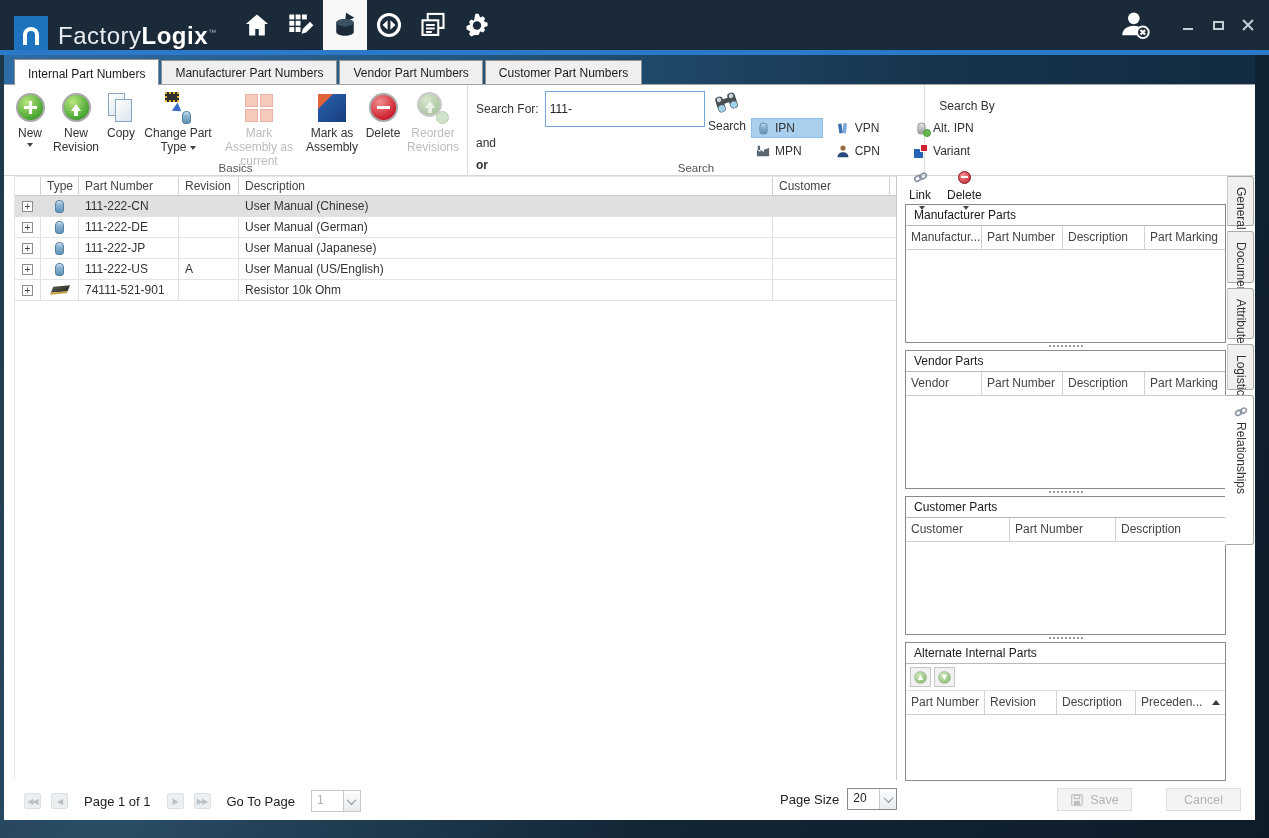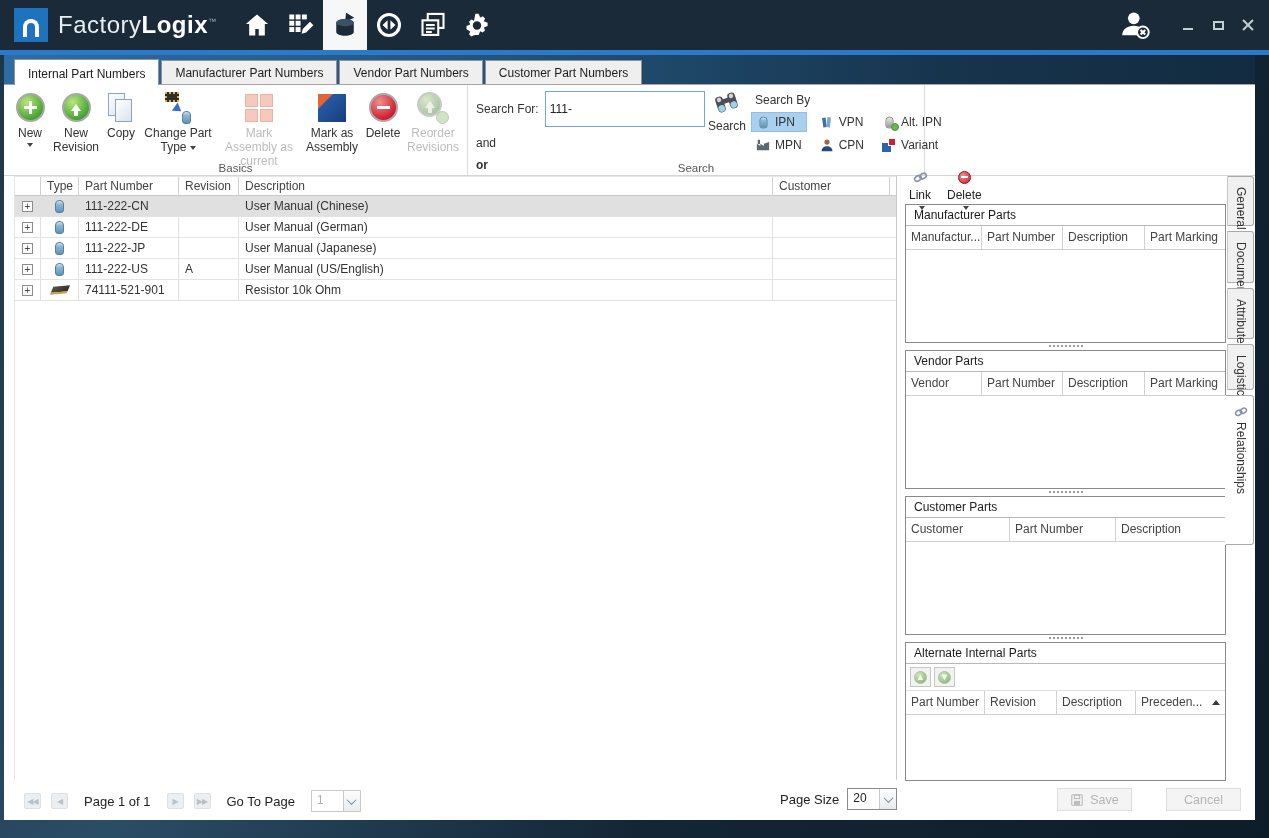--- a/index.html
+++ b/index.html
@@ -4,21 +4,21 @@
 <style>
   * { margin:0; padding:0; box-sizing:border-box; }
   html,body { width:1269px; height:838px; overflow:hidden; }
   body {
     font-family:"Liberation Sans", sans-serif;
     font-size:12px; color:#333;
     background:linear-gradient(115deg,#1d3547 0%,#2a4d66 30%,#132636 62%,#0d1c29 100%);
     position:relative;
   }
   
-  .titlebar { position:absolute; top:0; left:0; right:0; height:50px; background:#1a2a38; display:flex; align-items:center; }
+  .titlebar { position:absolute; top:0; left:0; right:0; height:50px; background:#1a2a38; display:flex; align-items:flex-end; }
   .logo-mark { width:34px; height:34px; margin-left:14px; background:#1e73be; display:flex; align-items:center; justify-content:center; }
   .logo-n { width:16px; height:18px; border:4px solid #fff; border-bottom:none; border-radius:9px 9px 0 0; margin-top:6px; }
   .brand { margin-left:10px; font-size:24px; letter-spacing:.5px; color:#e8edf1; white-space:nowrap; }
   .brand b { color:#fff; font-weight:bold; }
   .brand sup { font-size:8px; color:#9fb0bd; }
   .nav-icons { display:flex; align-items:center; margin-left:18px; height:50px; }
   .nav-btn { width:44px; height:50px; display:flex; align-items:center; justify-content:center; }
   .nav-btn svg { width:28px; height:28px; }
   .nav-btn.active { background:#f7f7f7; }
   .tb-right { margin-left:auto; display:flex; align-items:center; height:50px; }
@@ -76,24 +76,24 @@
   .reorder-badge { position:absolute; right:0; bottom:0; width:13px; height:13px; border-radius:50%; background:#cfe3c8; border:1px solid #b9ccb2; }
   
   .sgroup { width:457px; }
   .s-left { position:absolute; left:8px; top:6px; }
   .s-row1 { display:flex; align-items:center; }
   .s-lbl { color:#333; }
   .s-input { width:160px; height:20px; border:1px solid #71a7d8; margin-left:6px; padding:17px 4px; font-family:"Liberation Sans",sans-serif; font-size:12px; color:#222; }
   .s-and { margin-top:9px; } .s-or { margin-top:8px;font-weight:bold; }
   .s-btn { position:absolute; left:240px; top:4px; display:flex; flex-direction:column; align-items:center; }
   .s-btn svg { width:30px; height:30px; }
-  .sby { position:absolute; left:283px; top:8px; }
+  .sby { position:absolute; left:283px; top:14px;text-align:right; }
   .sby-lbl { margin-left:4px; }
   .sby-grid { display:grid; grid-template-columns:auto auto auto; gap:3px 8px; margin-top:5px; }
-  .toggle { display:flex; align-items:center; gap:5px; padding:2px 4px 2px 4px; border:1px solid transparent; white-space:nowrap; }
+  .toggle { display:flex; align-items:center; gap:5px; padding:2px 20px 2px 4px; border:1px solid transparent; white-space:nowrap; }
   .toggle.selected { background:#a9d1ef; border-color:#8fbfe6; }
   .mini { width:14px; height:14px; display:flex; align-items:flex-end; justify-content:center; position:relative; }
   .mini .cyl { transform:scale(.9); }
   .cyl.gray { background:linear-gradient(180deg,#e8e8e8,#9a9a9a); border-color:#808080; }
   .alt-badge { position:absolute; right:-3px; bottom:-2px; width:8px; height:8px; border-radius:50%; background:#66b94e; border:1px solid #4a9a36; }
   .variant-ic { position:relative; width:14px; height:14px; }
   .variant-ic .b1 { position:absolute; left:0; bottom:0; width:9px; height:9px; background:#2b63b4; }
   .variant-ic .b2 { position:absolute; right:0; top:0; width:8px; height:8px; background:#cf2030; border:1px solid #fff; }
   
   .dgroup { width:136px; }

